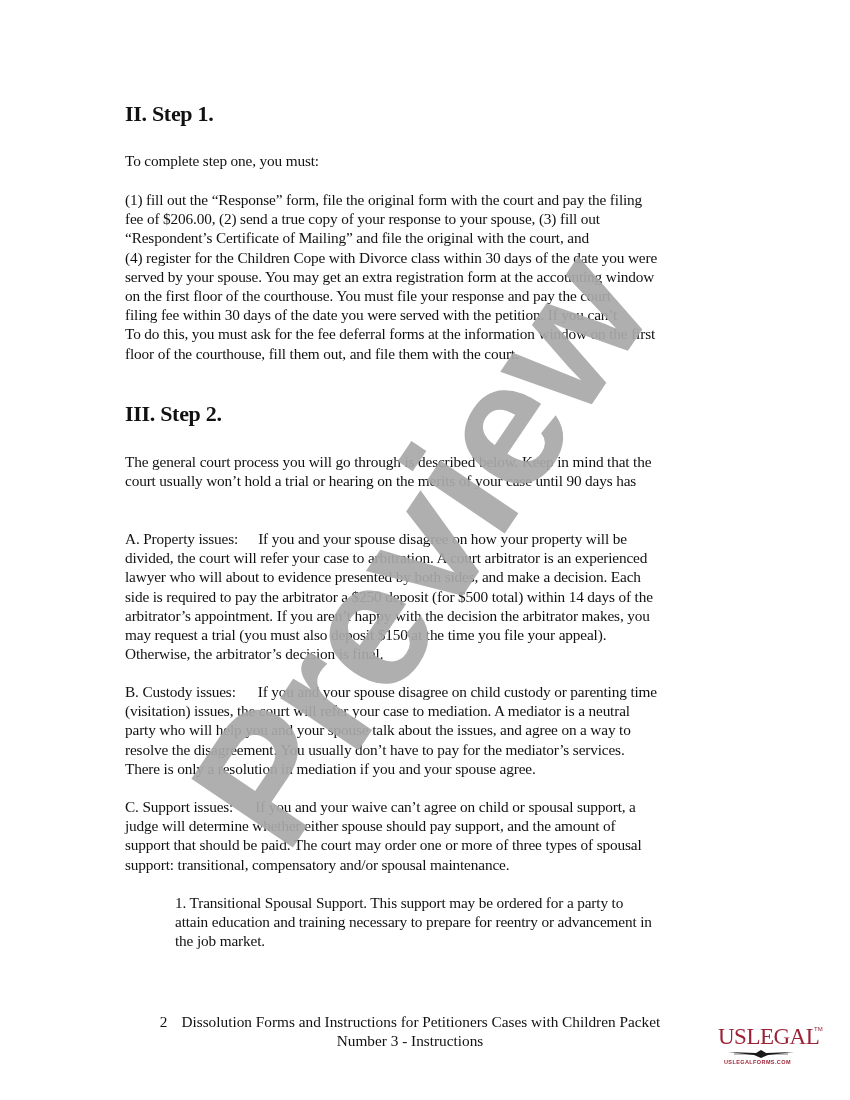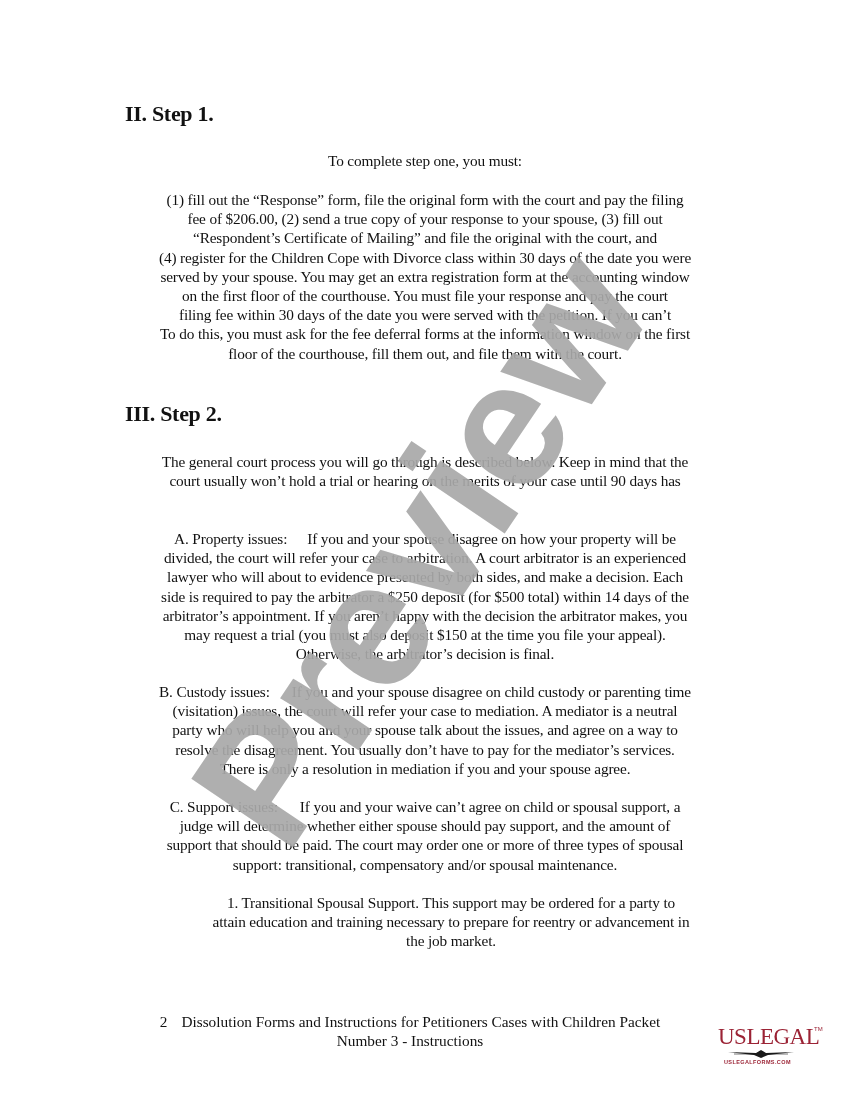--- a/index.html
+++ b/index.html
@@ -1,21 +1,21 @@
 <!DOCTYPE html>
 <html><head>
 <meta charset="utf-8">
 <style>
   html, body { margin: 0; padding: 0; background: #ffffff; }
   body { width: 850px; height: 1100px; position: relative; overflow: hidden;
          font-family: "Liberation Serif", "DejaVu Serif", serif; color: #111; }
   .page { position: absolute; left: 0; top: 0; width: 850px; height: 872px; }
   .content { position: absolute; left: 125px; top: 0; width: 600px; font-size: 15.3px; line-height: 19.2px; letter-spacing: -0.15px; }
   .h { position: absolute; left: 0; font-weight: bold; font-size: 22px; line-height: 26px; letter-spacing: -0.3px; }
-  .p { position: absolute; left: 0; width: 600px; margin: 0; text-align: center; }
+  .p { position: absolute; left: 0; width: 600px; margin: 0; }
   .indent { left: 50px; width: 552px; }
   b { font-weight: normal; margin-top: 8px; }
   .footer { position: absolute; left: 125px; top: 1012px; font-size: 15.3px; line-height: 19px; width: 570px; text-align: center; }
   .footer .num { margin-right: 14px; }
   .logo { position: absolute; left: 706px; top: 1025px; width: 118px; height: 45px; }
   .logo-text { position: absolute; left: 12px; top: 0; font-family: "Liberation Serif", serif; font-size: 23px; color: #9b2335; letter-spacing: -0.5px; line-height: 24px; }
   .logo-tm { position: absolute; left: 108px; top: 1px; font-size: 6px; color: #9b2335; font-family: "Liberation Sans", sans-serif; }
   .logo-url { position: absolute; left: 18px; top: 34px; font-size: 5.5px; color: #9b2335; font-family: "Liberation Sans", sans-serif; letter-spacing: 0.4px; font-weight: bold; }
   .logo-eagle { position: absolute; left: 20px; top: 24px; width: 70px; height: 10px; }
   .watermark { position: absolute; left: 420px; top: 550px; transform: translate(-50%, -50%) rotate(-56deg);

